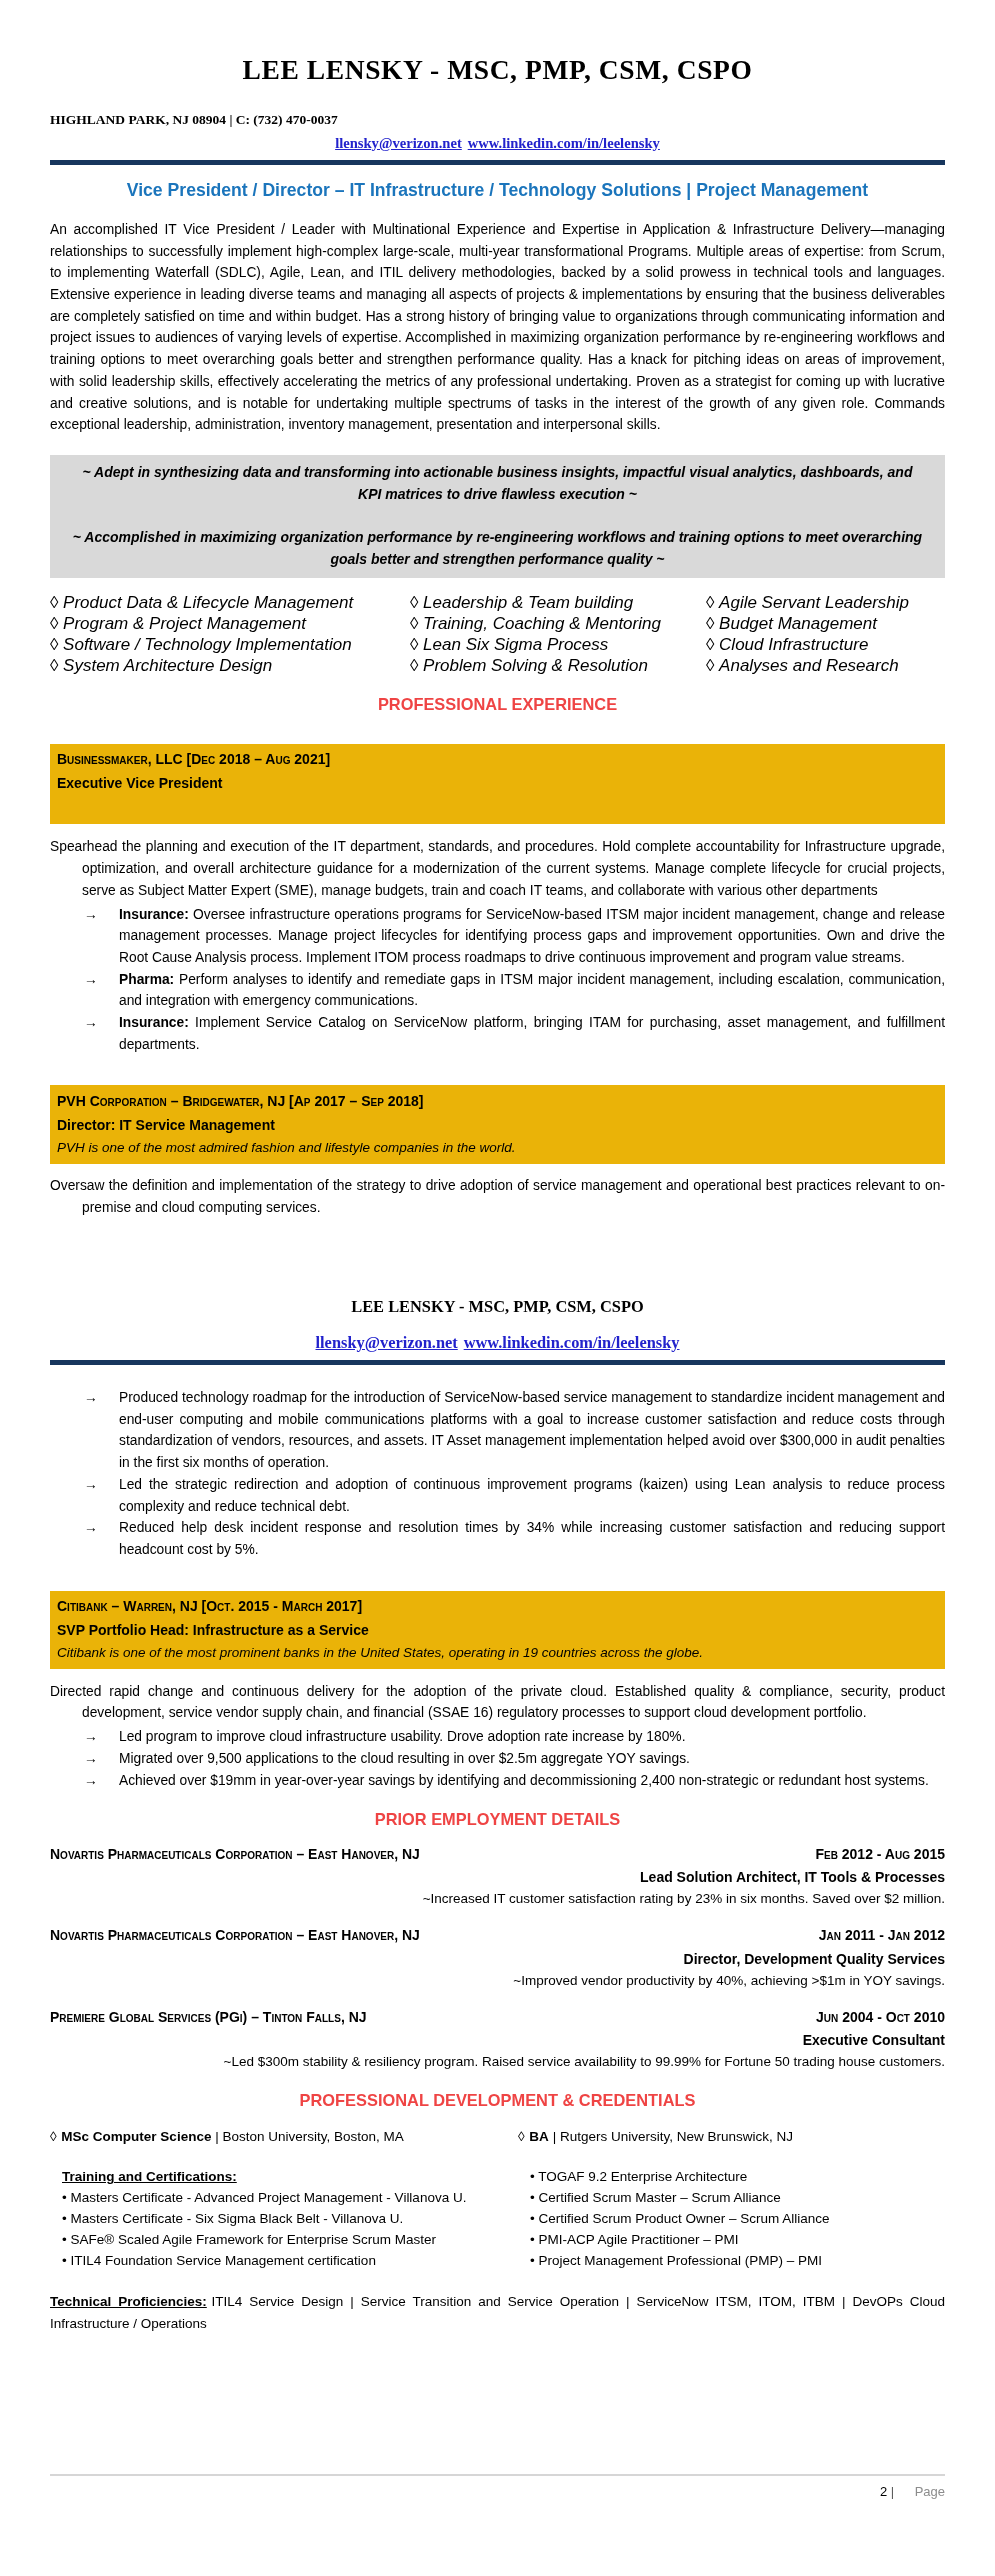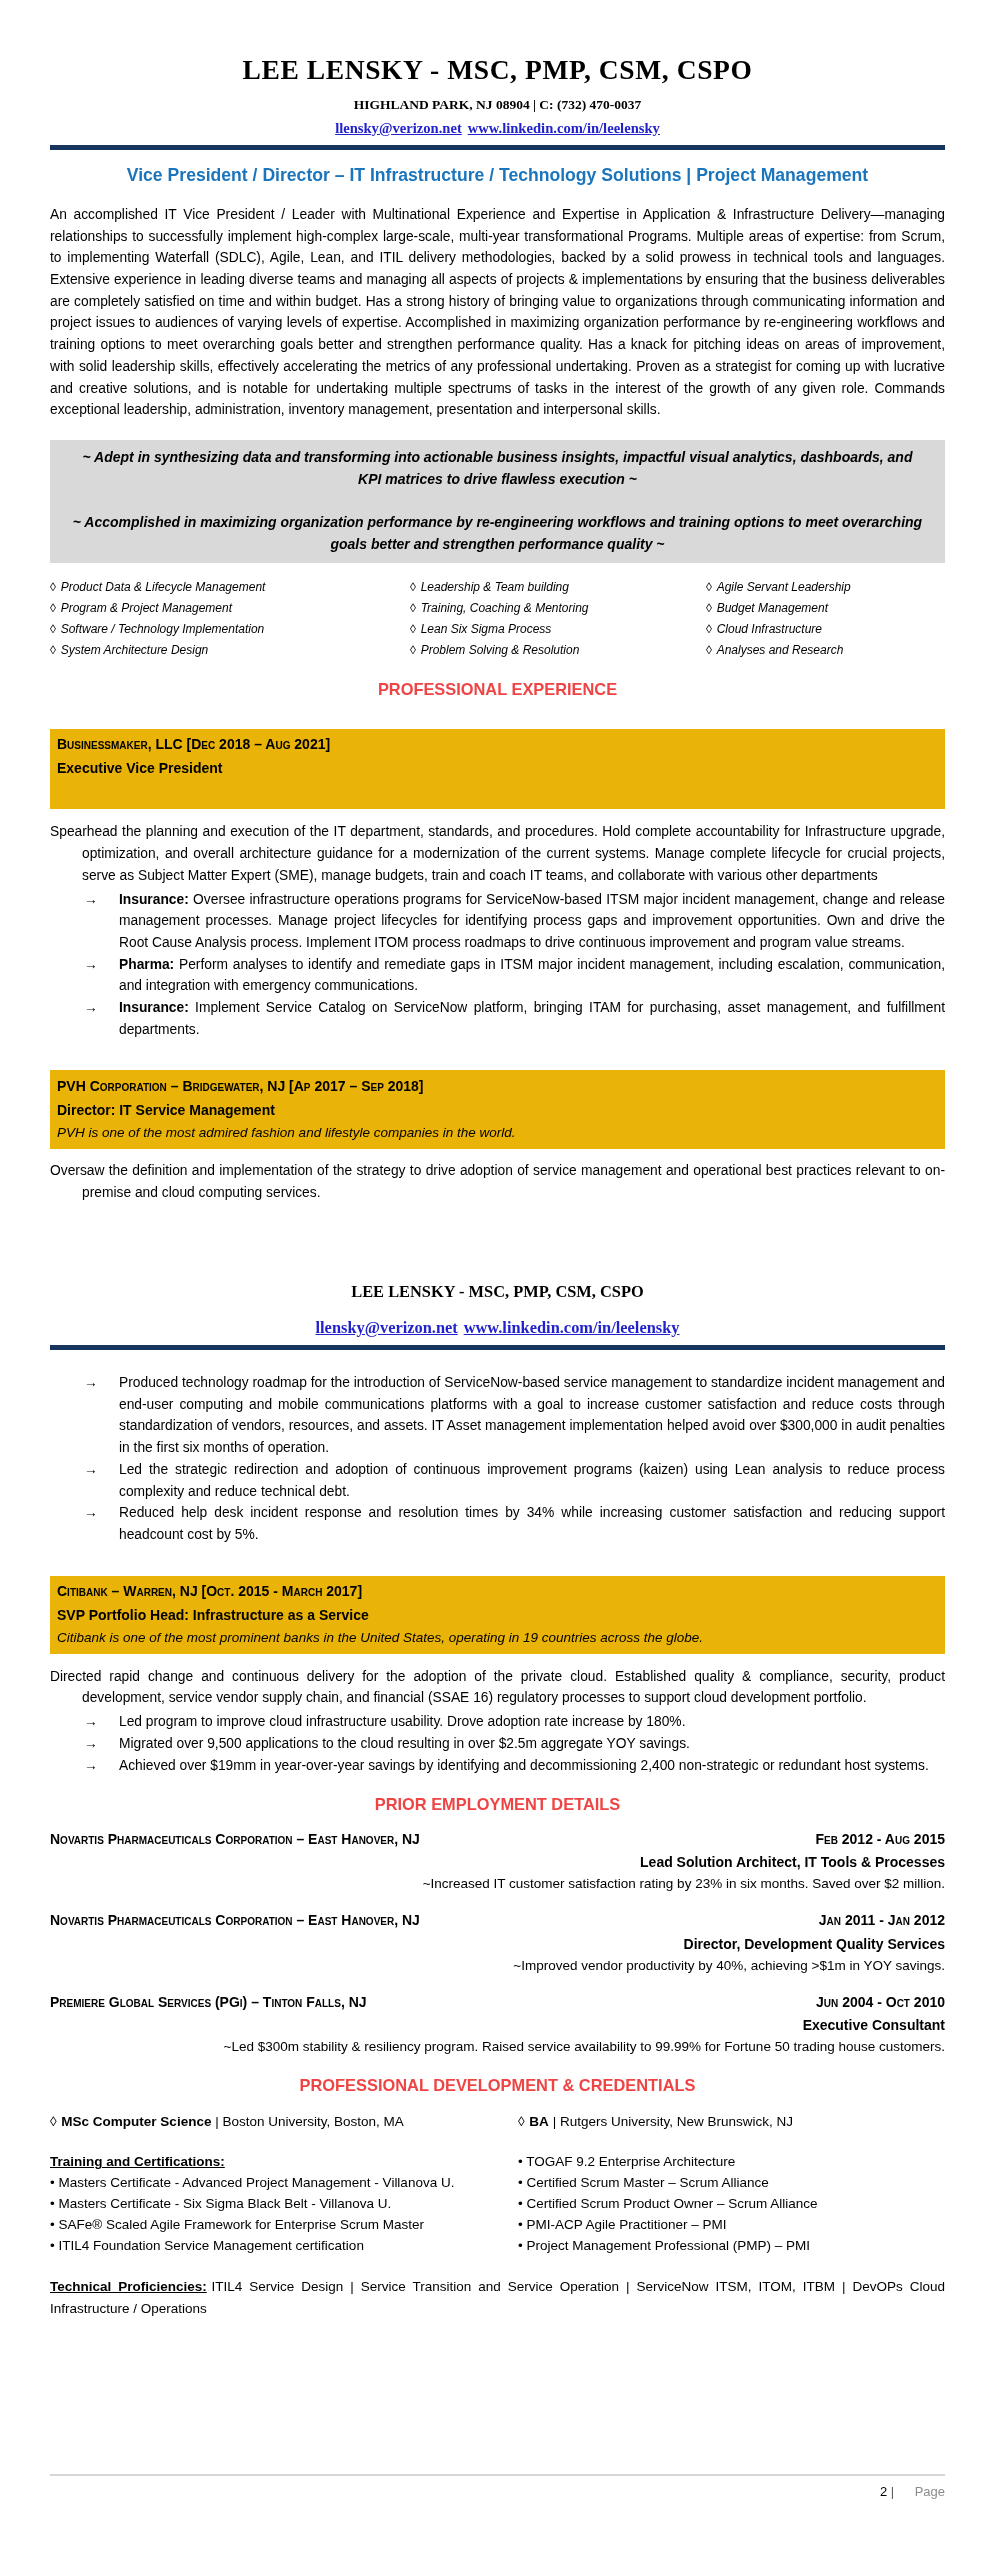--- a/index.html
+++ b/index.html
@@ -3,36 +3,36 @@
 <meta charset="utf-8">
 <style>
   html,body { margin:0; padding:0; background:#ffffff; }
   .page {
     position:relative; width:995px; height:2576px; margin:0 auto;
     background:#ffffff; box-sizing:border-box; padding:54px 50px 0;
     font-family:"Liberation Sans", sans-serif; color:#000; overflow:hidden;
   }
 
   .name1 { font-family:"Liberation Serif", serif; font-weight:bold; font-size:27.5px; line-height:32px; text-align:center; letter-spacing:0.6px; }
-  .addr  { font-family:"Liberation Serif", serif; font-weight:bold; font-size:13.5px; line-height:16px; text-align:center; margin-top:11px; }
+  .addr  { font-family:"Liberation Serif", serif; font-weight:bold; font-size:13.5px; line-height:16px; text-align:left; margin-top:26px; }
   .links { font-family:"Liberation Serif", serif; font-weight:bold; font-size:14.6px; line-height:18px; text-align:center; margin-top:5.9px; }
   .links .link { color:#2222CC; text-decoration:underline; cursor:pointer; }
   .links .gap { display:inline-block; width:5.9px; }
   .navy-rule { height:5.3px; background:#17365D; margin-top:8.2px; }
 
   .headline { color:#1B75BC; font-weight:bold; font-size:17.6px; line-height:21px; text-align:center; margin-top:15px; }
 
   .summary { font-size:13.8px; line-height:21.7px; text-align:justify; margin:17.6px 0 0; }
 
   .taglines { background:#D9D9D9; margin-top:19px; padding:5.9px 21px 8.2px; }
   .taglines p { margin:0; font-weight:bold; font-style:italic; font-size:14px; line-height:22px; text-align:center; }
   .taglines p + p { margin-top:21px; }
 
   .skills { display:grid; grid-template-columns:360px 296px 240px; margin-top:14px; }
-  .skill-item { font-style:italic; font-size:12px; line-height:21px; white-space:nowrap; }
+  .skill-item { font-style:italic; font-size:17px; line-height:21px; white-space:nowrap; }
   .skill-item .dia { font-style:normal; margin-right:4.7px; }
 
   h2.sect { color:#ef4444; font-weight:bold; font-size:16.4px; line-height:20px; text-align:center; margin:17.6px 0 0; }
 
   .role-head { background:#eab308; margin-top:30px; padding:4.7px 7px; }
   .company-line { font-weight:bold; font-size:14px; line-height:23.4px; font-variant:small-caps; }
   .role-title { font-weight:bold; font-size:14px; line-height:23.4px; }
   .role-desc { font-style:italic; font-size:13.5px; line-height:22px; }
   .role-blank { height:24.6px; }
 
@@ -58,21 +58,21 @@
   .prior-company { font-weight:bold; font-size:14px; line-height:23.4px; font-variant:small-caps; }
   .prior-dates { font-weight:bold; font-size:14px; line-height:23.4px; font-variant:small-caps; }
   .prior-title { font-weight:bold; font-size:14px; line-height:22px; }
   .prior-summary { font-size:13.5px; line-height:21px; }
 
   .degrees { display:grid; grid-template-columns:468px 427px; margin-top:16.4px; }
   .degree { font-size:13.5px; line-height:21px; }
   .degree .dia { margin-right:4.7px; }
   .degree .lead { font-weight:bold; }
 
-  .training { display:grid; grid-template-columns:468px 427px; margin-top:19px; }
+  .training { display:grid; grid-template-columns:468px 427px; margin-top:19px;margin-left:12px; }
   .train-cell { font-size:13.5px; line-height:21px; }
   .train-head { font-weight:bold; text-decoration:underline; }
   .tech { font-size:13.5px; line-height:21.7px; text-align:justify; margin:20px 0 0; }
   .tech .tech-label { font-weight:bold; text-decoration:underline; margin-right:4.7px; }
 
   .footer { position:absolute; top:2474px; left:50px; right:50px; }
   .footer-rule { height:2.3px; background:#D6D6D6; }
   .footer-text { text-align:right; font-size:13px; line-height:15px; margin-top:8.2px; }
   .footer-sep { color:#595959; padding:0 3.5px; }
   .footer-label { color:#8C8C8C;margin-left:17px; }

